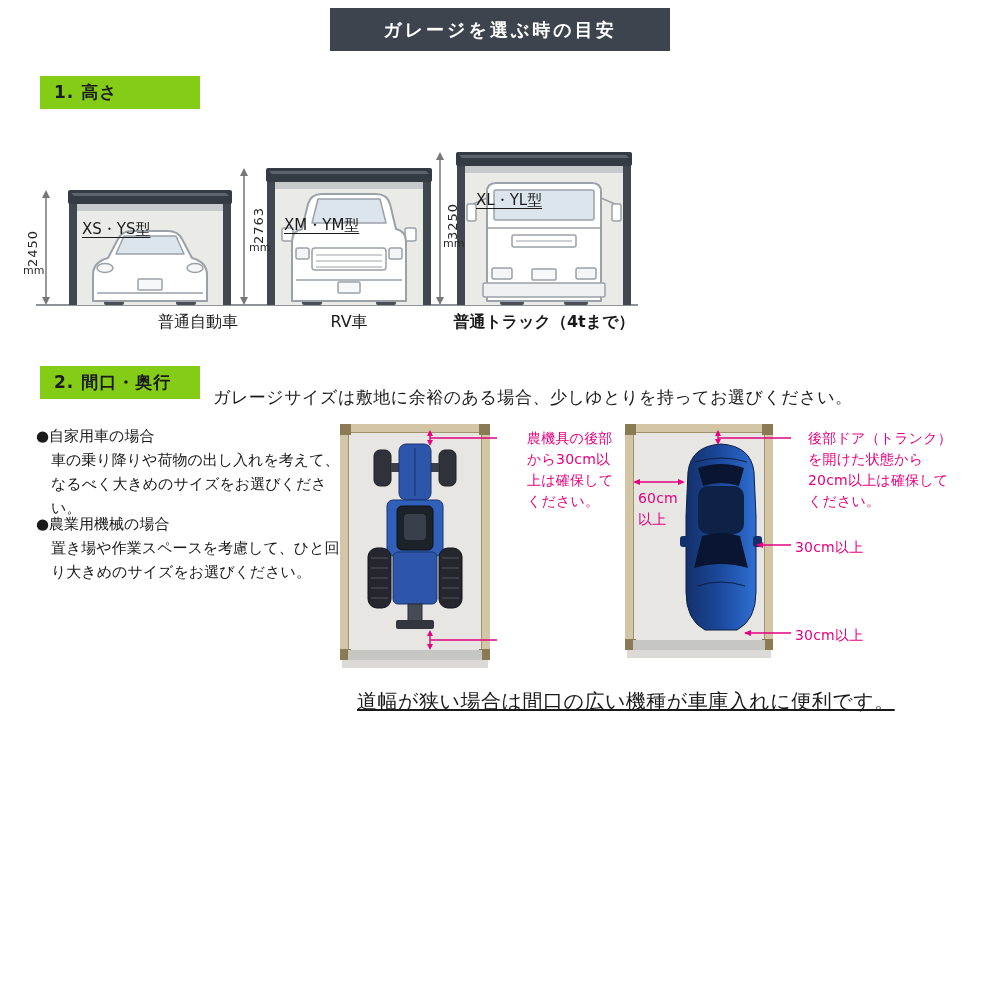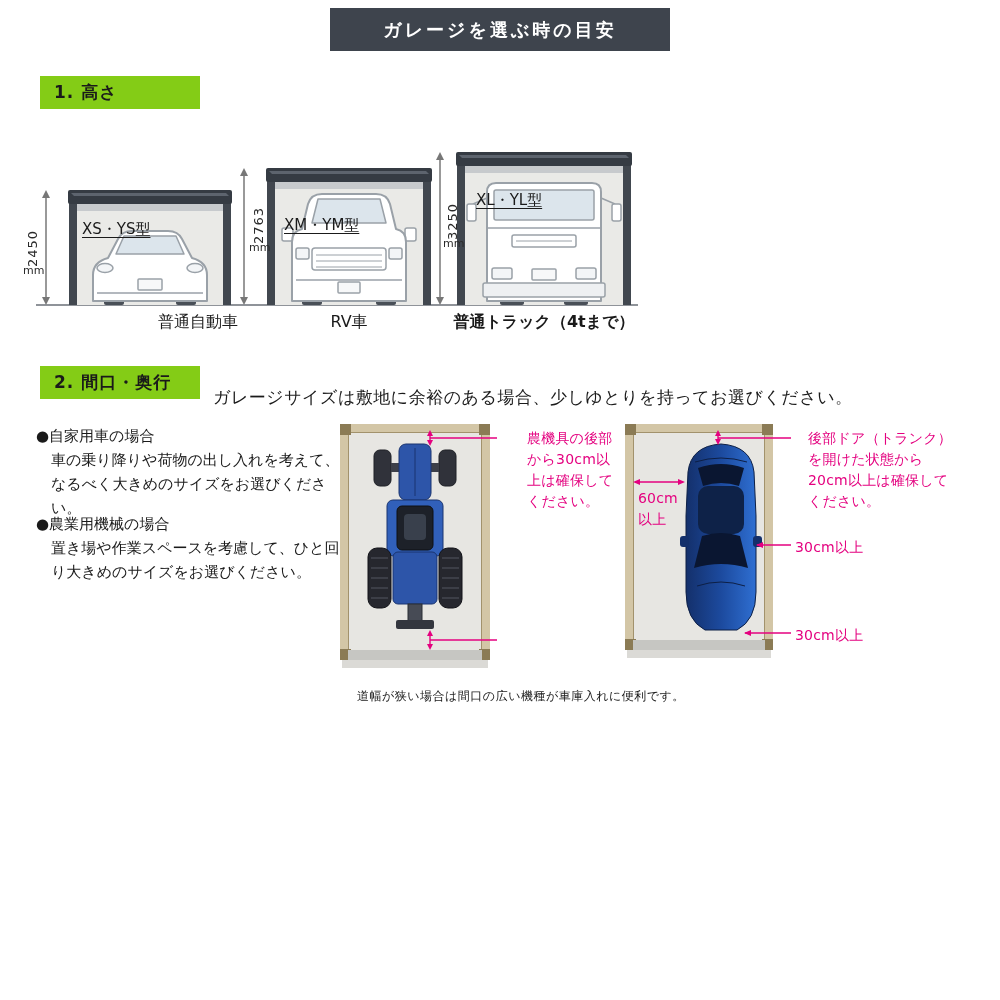--- a/index.html
+++ b/index.html
@@ -42,22 +42,22 @@
   .note1 { top:424px; }
   .note2 { top:512px; }
 
   .topview { position:absolute; }
 
   .pink-overlay { position:absolute; left:0; top:0; pointer-events:none; }
   .pink-note { position:absolute; color:#e4007f; font-size:14px; line-height:1.5;
     letter-spacing:0.2px; }
   .nowrap { white-space:nowrap; }
 
-  .footer-note { position:absolute; left:357px; top:688px; font-size:12px;
-    letter-spacing:0.5px; }
+  .footer-note { position:absolute; left:357px; top:688px; font-size:20px;
+    letter-spacing:0.5px;text-decoration:underline; }
 </style>
 </head>
 <body>
 
 <div class="page">
 
   <div class="header">ガレージを選ぶ時の目安</div>
 
   <div class="sec-label sec1">1. 高さ</div>
 

